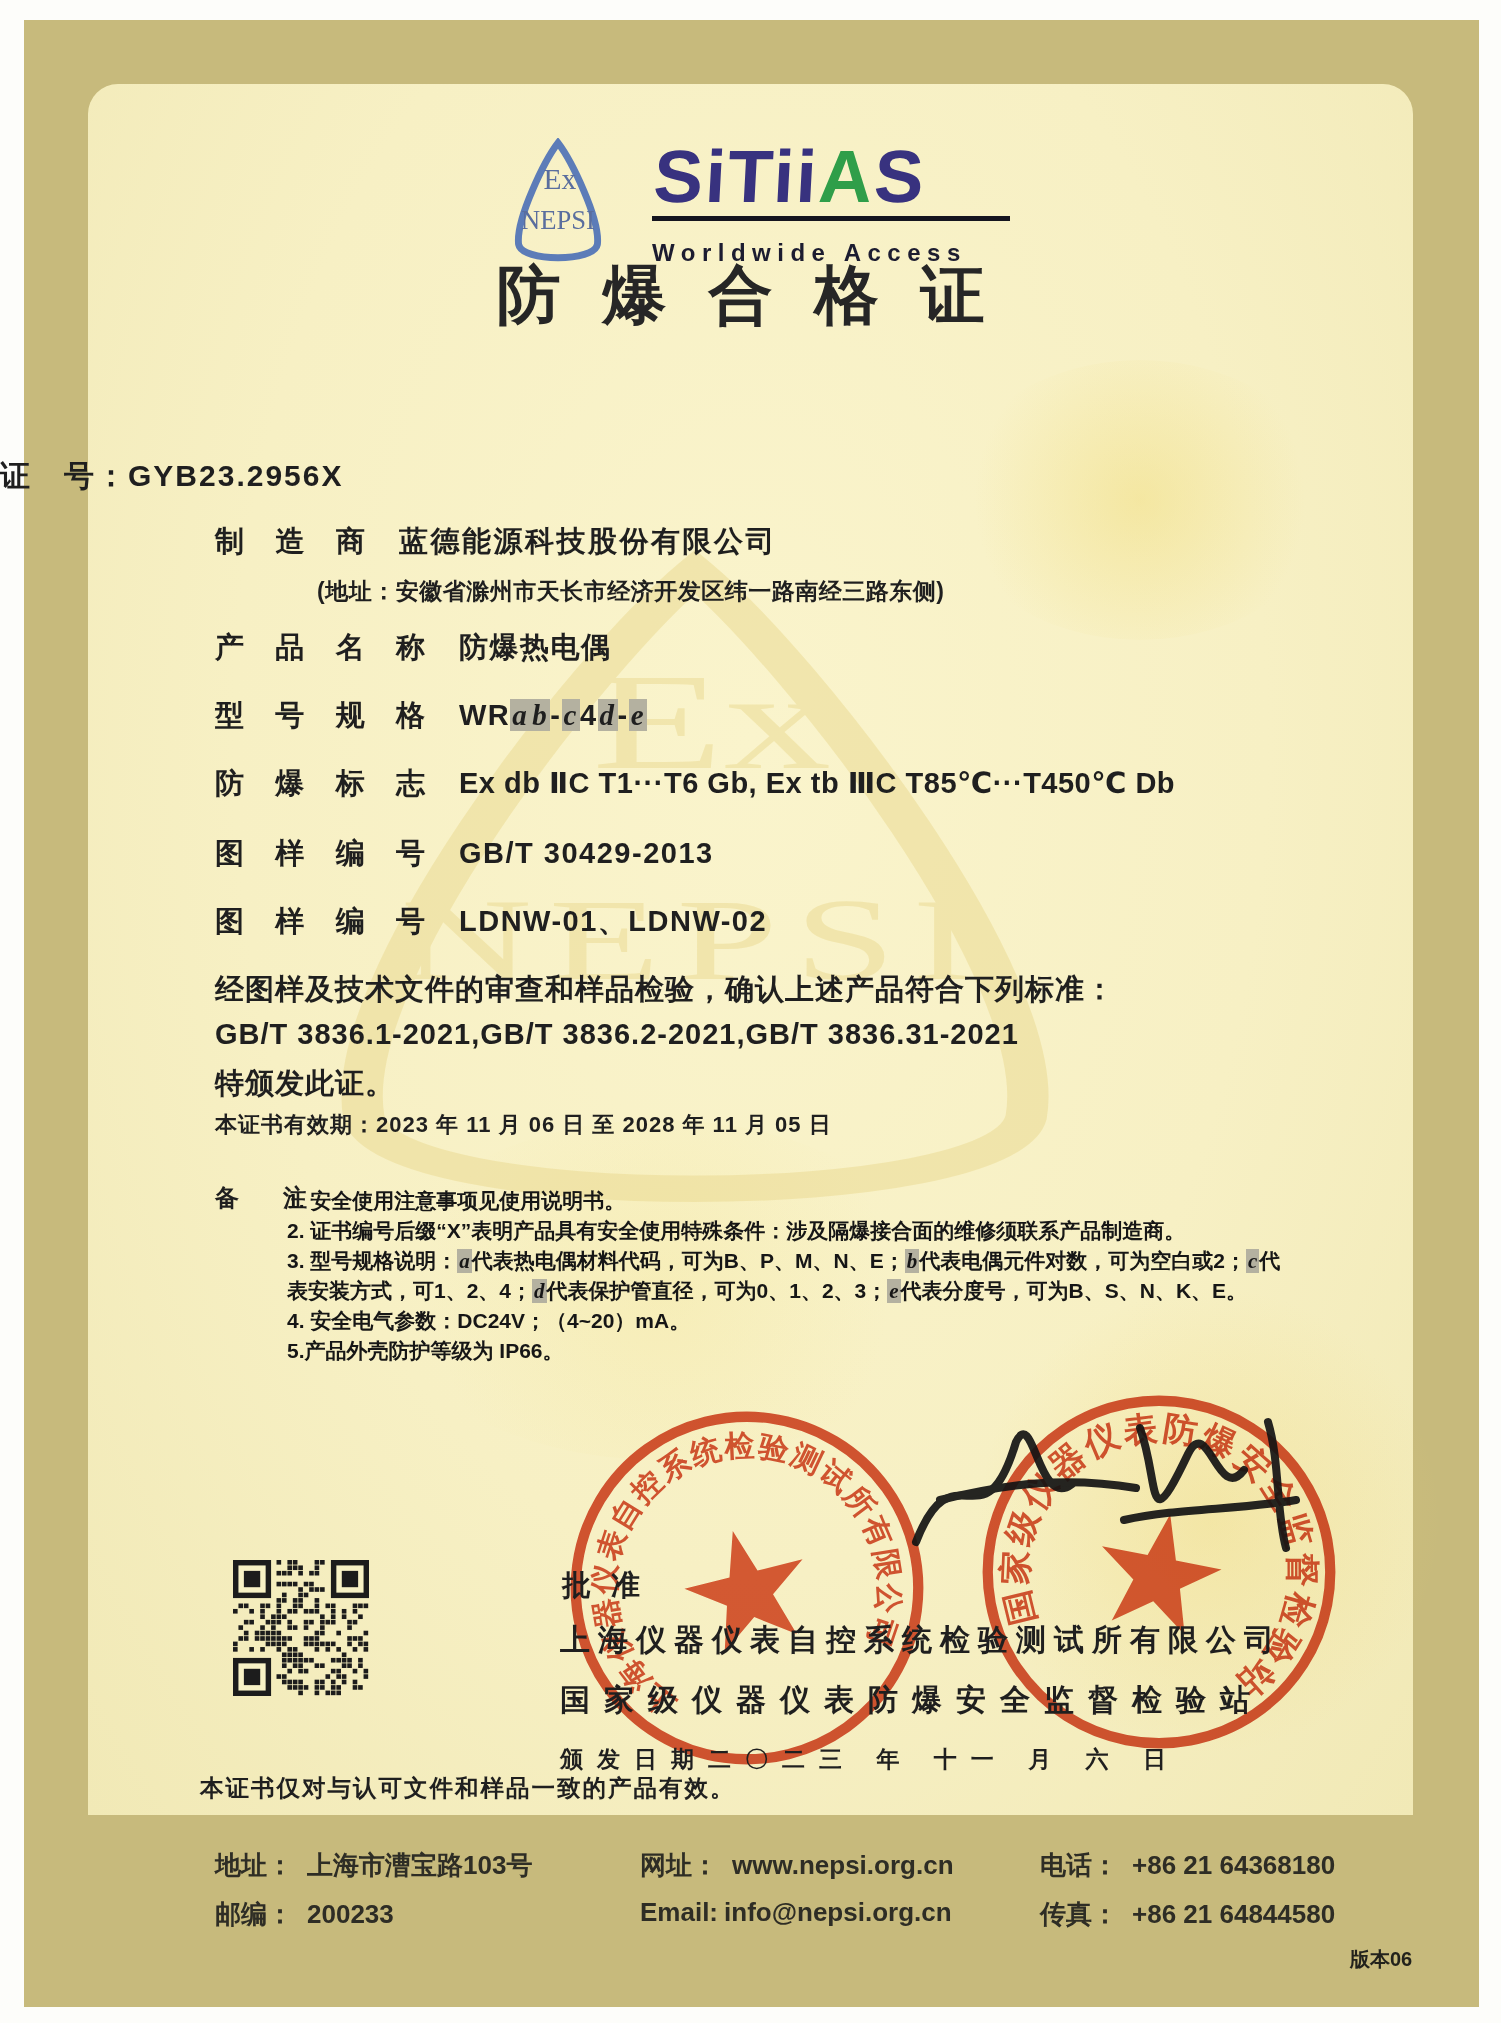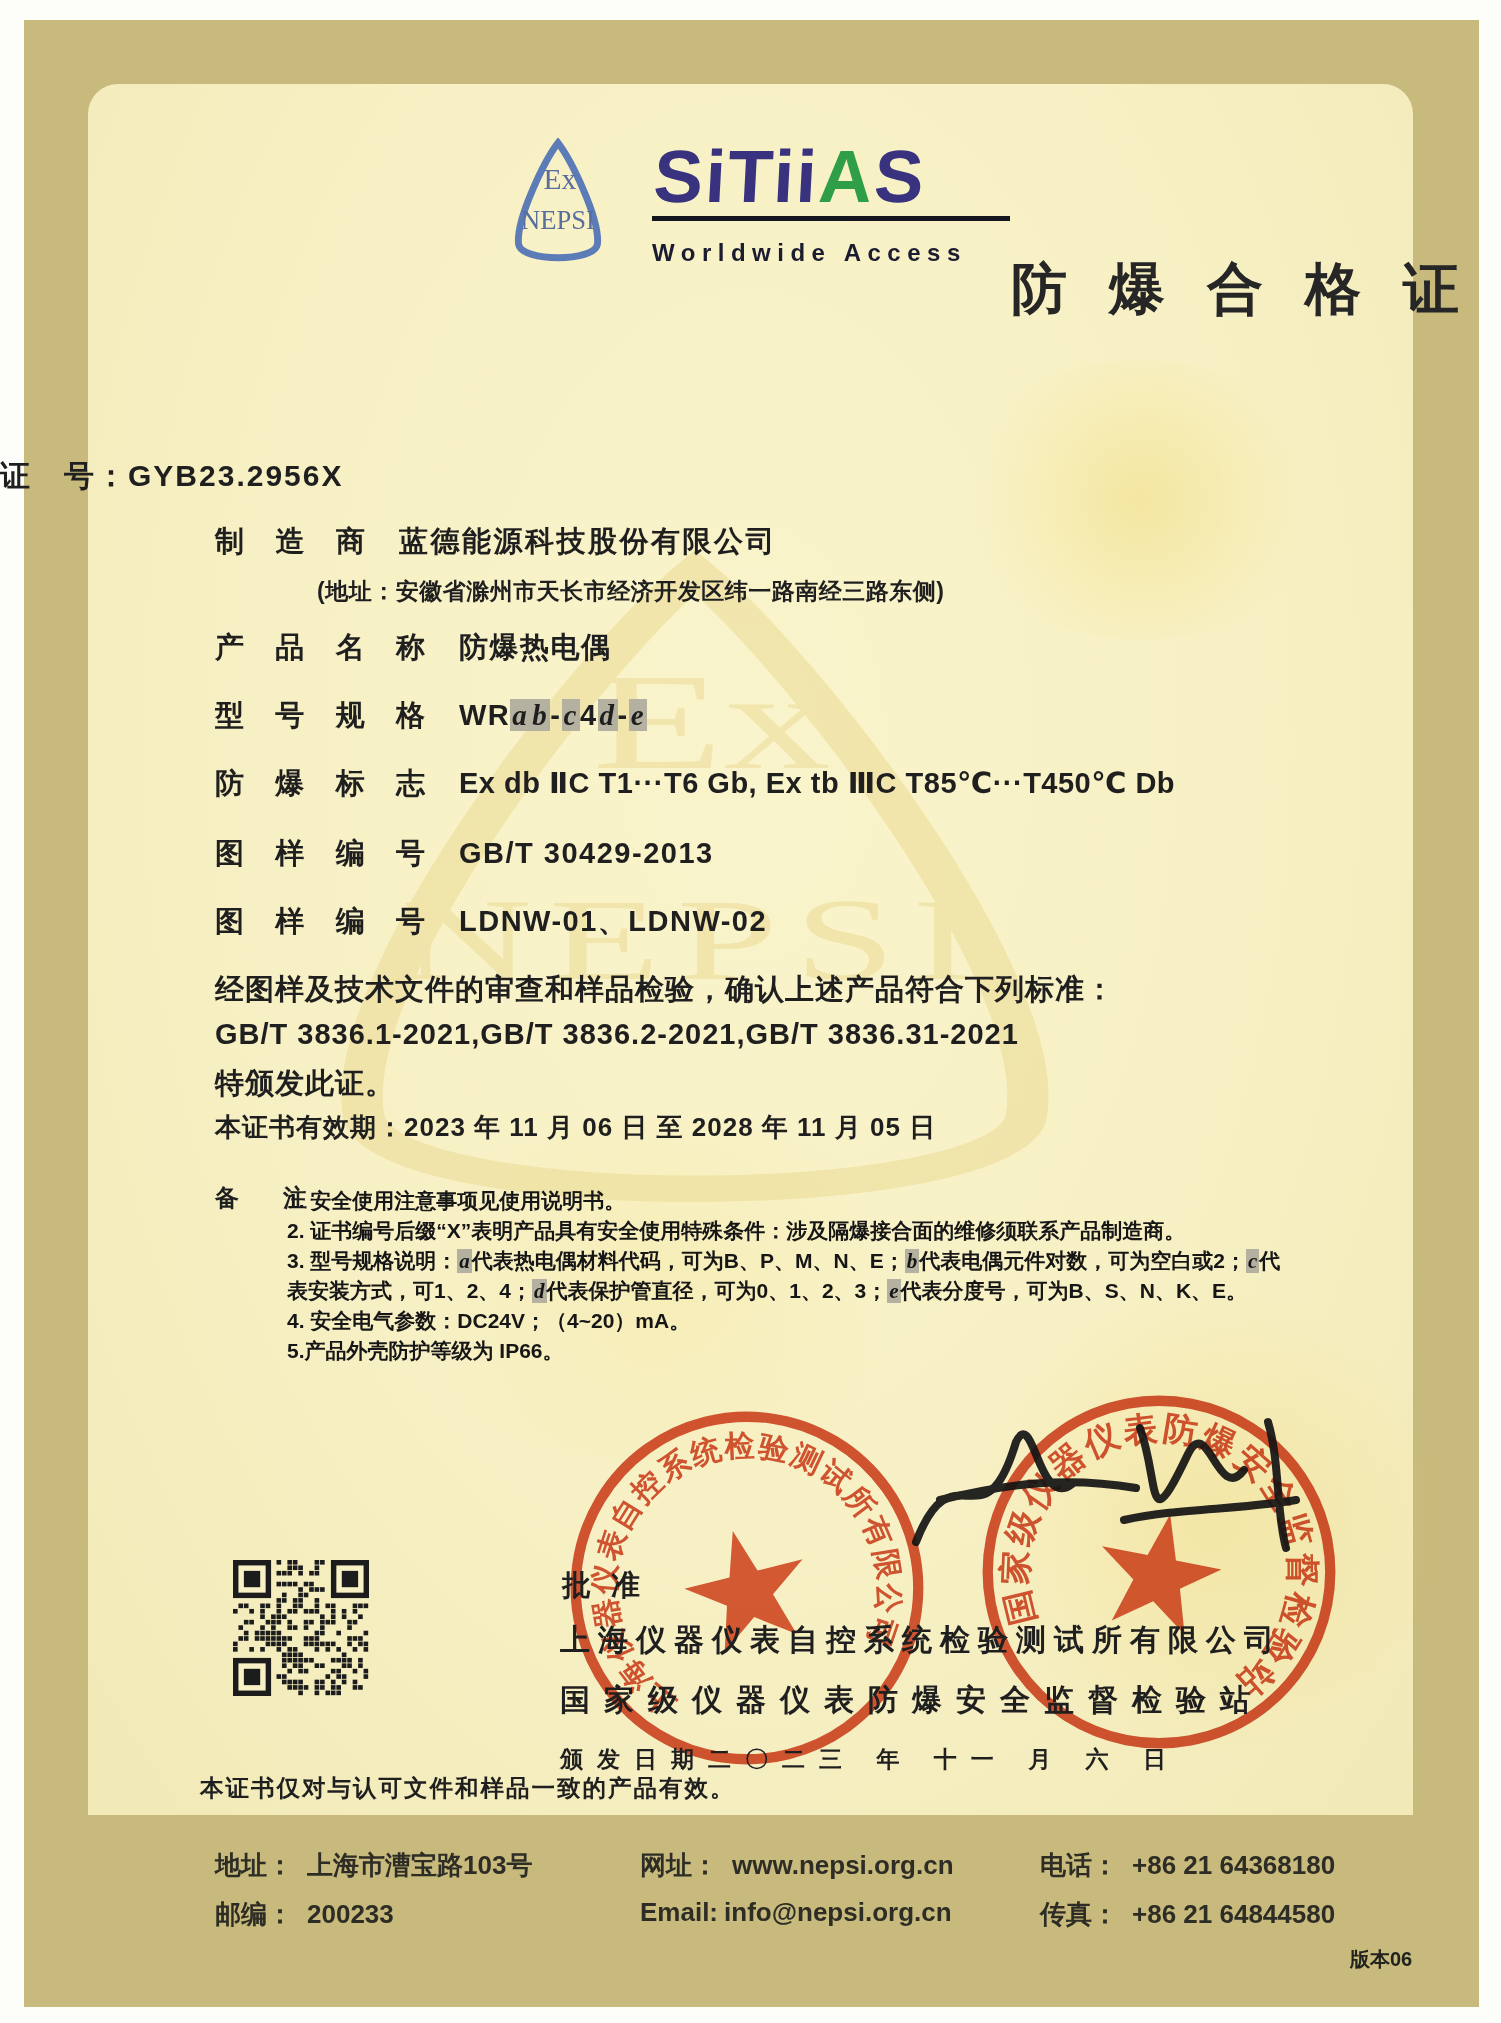--- a/index.html
+++ b/index.html
@@ -15,32 +15,32 @@
   .b3{left:380px;top:1120px;width:560px;height:340px;background:radial-gradient(circle,rgba(242,226,140,.25),rgba(242,226,140,0) 70%);}
   .wm{position:absolute;left:190px;top:545px;width:1010px;height:710px;opacity:.5;pointer-events:none;}
 
   .logo-nepsi{position:absolute;left:492px;top:138px;width:132px;height:132px;}
   .brand{position:absolute;left:652px;top:142px;width:380px;}
   .brand-word{font-size:74px;font-weight:bold;line-height:70px;letter-spacing:2px;color:#38327f;transform:skewX(-3deg);transform-origin:left bottom;}
   .brand-word .acc{color:#2f9e49;}
   .brand-rule{height:5px;background:#15151f;margin-top:4px;width:358px;}
   .brand-tag{margin-top:18px;font-size:24px;font-weight:bold;letter-spacing:6.5px;color:#1c1c30;}
 
-  .title{position:absolute;left:0;right:0;top:252px;text-align:right;font-size:56px;font-weight:bold;
+  .title{position:absolute;left:0;right:0;top:252px;text-align:center;font-size:64px;font-weight:bold;
          letter-spacing:42px;padding-left:22px;color:#262626;}
   .certline{position:absolute;left:0;right:0;top:456px;font-size:30px;font-weight:bold;letter-spacing:2px;}
 
   .row{position:absolute;left:215px;display:flex;align-items:baseline;}
   .flabel{font-size:29px;font-weight:bold;text-align:justify;text-align-last:justify;display:inline-block;flex:none;letter-spacing:0;font-family:Liberation Mono, monospace;}
   .w3{width:150px;} .w4{width:210px;} .w2{width:92px;}
   .fval{font-size:29px;font-weight:bold;margin-left:34px;letter-spacing:1.5px;white-space:nowrap;}
   .addr{position:absolute;left:317px;top:576px;font-size:23px;font-weight:bold;letter-spacing:.5px;}
 
   .para{position:absolute;left:215px;font-size:29px;font-weight:bold;letter-spacing:1px;white-space:nowrap;}
-  .validity{position:absolute;left:215px;top:1110px;font-size:26px;font-weight:bold;letter-spacing:1px;}
+  .validity{position:absolute;left:215px;top:1110px;font-size:22px;font-weight:bold;letter-spacing:1px;}
 
   .remarks-label{position:absolute;left:215px;top:1182px;}
   .remarks{position:absolute;left:287px;top:1186px;width:1000px;font-size:21px;font-weight:bold;line-height:30px;color:#161616;}
   .hl{background:#b4b1a0;padding:0 2px;}
   .it{font-family:"Liberation Serif","DejaVu Serif",serif;font-style:italic;}
 
   .qr{position:absolute;left:233px;top:1560px;width:136px;height:136px;}
   .approve{position:absolute;left:562px;top:1566px;font-size:29px;font-weight:bold;letter-spacing:6px;}
   .issuer1{position:absolute;left:560px;top:1620px;font-size:30px;font-weight:bold;letter-spacing:8px;white-space:nowrap;}
   .issuer2{position:absolute;left:560px;top:1680px;font-size:30px;font-weight:bold;letter-spacing:14px;white-space:nowrap;}

